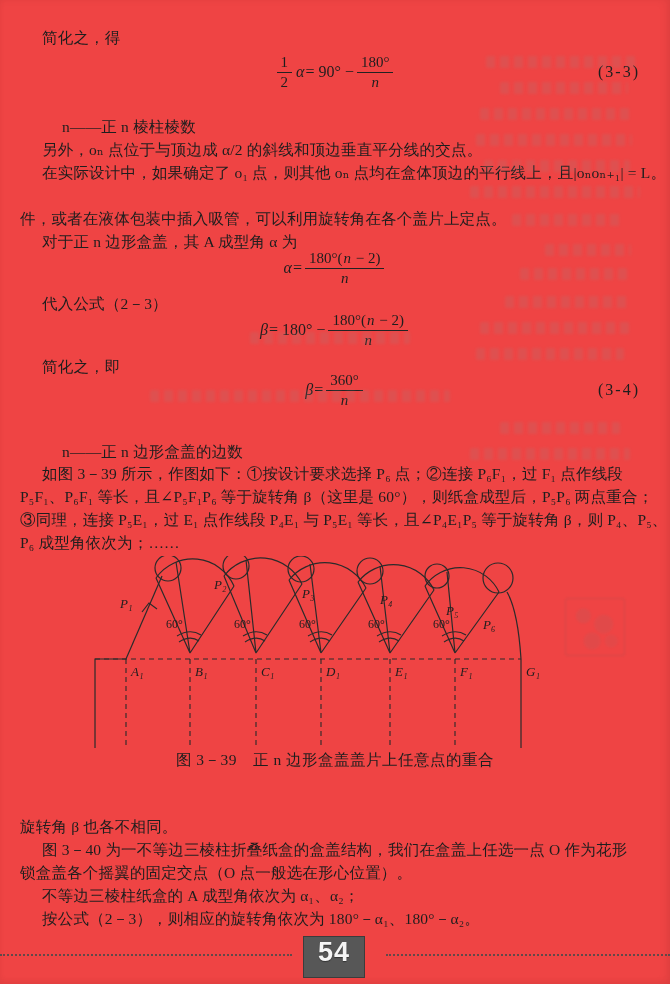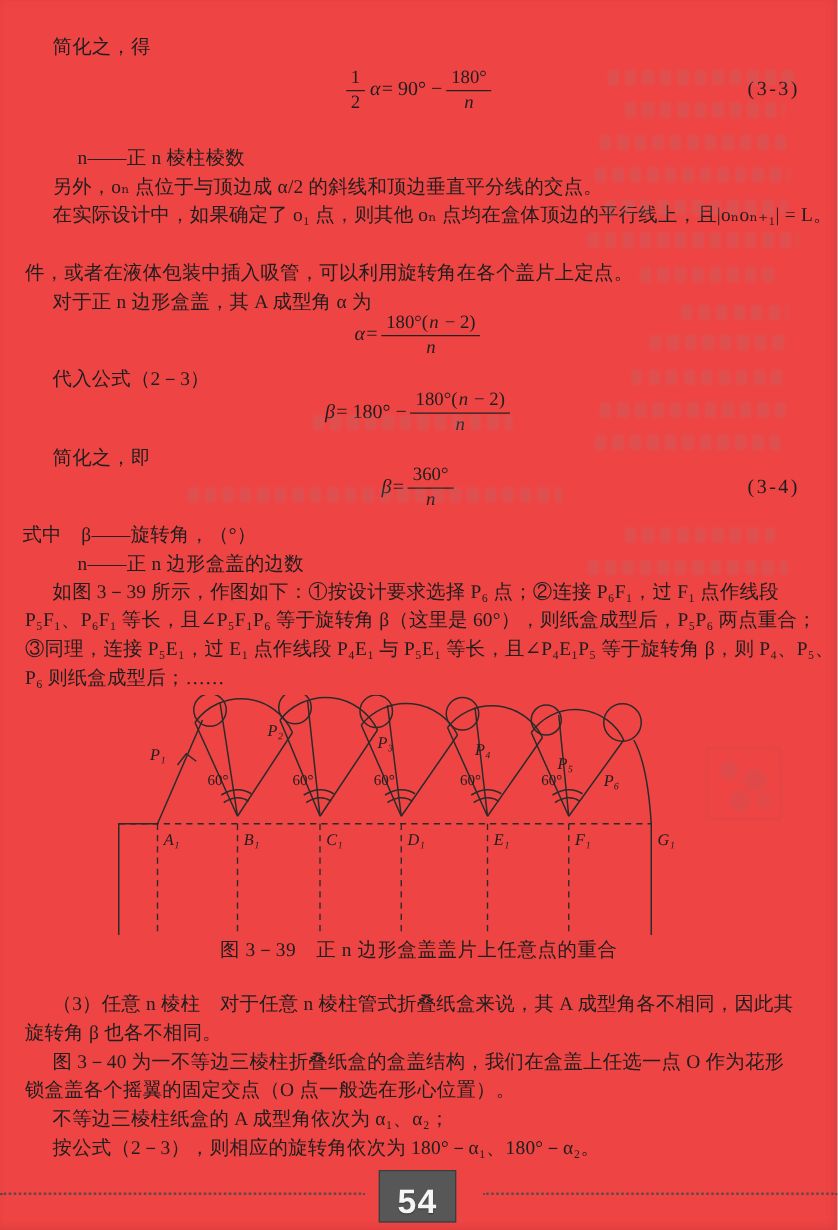--- a/index.html
+++ b/index.html
@@ -44,21 +44,21 @@
   
   .foot-dots{
     position:absolute;top:954px;height:0;
     border-top:2.5px dotted #4a4a4a;opacity:.85;
   }
   .foot-dots.left{left:0;width:292px;}
   .foot-dots.right{left:386px;right:0;}
   .page-num-box{
     position:absolute;left:303px;top:936px;width:60px;height:40px;
     background:#575757;border:1px solid #3c3c3c;
-    display:flex;align-items:flex-end;justify-content:center;
+    display:flex;align-items:flex-start;justify-content:center;
     color:#f5f5f5;font-family:"Liberation Sans","DejaVu Sans",sans-serif;
     font-size:27px;font-weight:bold;letter-spacing:1px;
     text-shadow:0 1px 1px rgba(0,0,0,.4);
   }
   
   .ghost{
     position:absolute;height:12px;border-radius:2px;
     background:repeating-linear-gradient(90deg,#8d8d8b 0 9px,transparent 9px 14px);
     filter:blur(1.4px);opacity:.17;pointer-events:none;
   }
@@ -83,27 +83,25 @@
 <div class="page">
 
   <div class="line" style="left:42px;top:28px">简化之，得</div>
   <div class="line" style="left:62px;top:117px">n——正 n 棱柱棱数</div>
   <div class="line" style="left:42px;top:140px">另外，oₙ 点位于与顶边成 α/2 的斜线和顶边垂直平分线的交点。</div>
   <div class="line" style="left:42px;top:163px">在实际设计中，如果确定了 o₁ 点，则其他 oₙ 点均在盒体顶边的平行线上，且|oₙoₙ₊₁| = L。</div>
   <div class="line" style="left:20px;top:209px">件，或者在液体包装中插入吸管，可以利用旋转角在各个盖片上定点。</div>
   <div class="line" style="left:42px;top:232px">对于正 n 边形盒盖，其 A 成型角 α 为</div>
   <div class="line" style="left:42px;top:294px">代入公式（2－3）</div>
   <div class="line" style="left:42px;top:357px">简化之，即</div>
-  <div class="line" style="left:18px;top:419px">式中　β——旋转角，（°）</div>
   <div class="line" style="left:62px;top:442px">n——正 n 边形盒盖的边数</div>
   <div class="line" style="left:42px;top:464px">如图 3－39 所示，作图如下：①按设计要求选择 P₆ 点；②连接 P₆F₁，过 F₁ 点作线段</div>
   <div class="line" style="left:20px;top:487px">P₅F₁、P₆F₁ 等长，且∠P₅F₁P₆ 等于旋转角 β（这里是 60°），则纸盒成型后，P₅P₆ 两点重合；</div>
   <div class="line" style="left:20px;top:510px">③同理，连接 P₅E₁，过 E₁ 点作线段 P₄E₁ 与 P₅E₁ 等长，且∠P₄E₁P₅ 等于旋转角 β，则 P₄、P₅、</div>
-  <div class="line" style="left:20px;top:533px">P₆ 则纸盒成型后；……</div>
-  <div class="line" style="left:42px;top:794px">（3）任意 n 棱柱　对于任意 n 棱柱管式折叠纸盒来说，其 A 成型角各不相同，因此其</div>
+  <div class="line" style="left:20px;top:533px">P₆ 成型角依次为；……</div>
   <div class="line" style="left:20px;top:817px">旋转角 β 也各不相同。</div>
   <div class="line" style="left:42px;top:840px">图 3－40 为一不等边三棱柱折叠纸盒的盒盖结构，我们在盒盖上任选一点 O 作为花形</div>
   <div class="line" style="left:20px;top:863px">锁盒盖各个摇翼的固定交点（O 点一般选在形心位置）。</div>
   <div class="line" style="left:42px;top:886px">不等边三棱柱纸盒的 A 成型角依次为 α₁、α₂；</div>
   <div class="line" style="left:42px;top:909px">按公式（2－3），则相应的旋转角依次为 180°－α₁、180°－α₂。</div>
 
   <div class="eqrow" style="top:50px">
     <span class="eq">
       <span class="frac">
         <span class="num">1</span>

